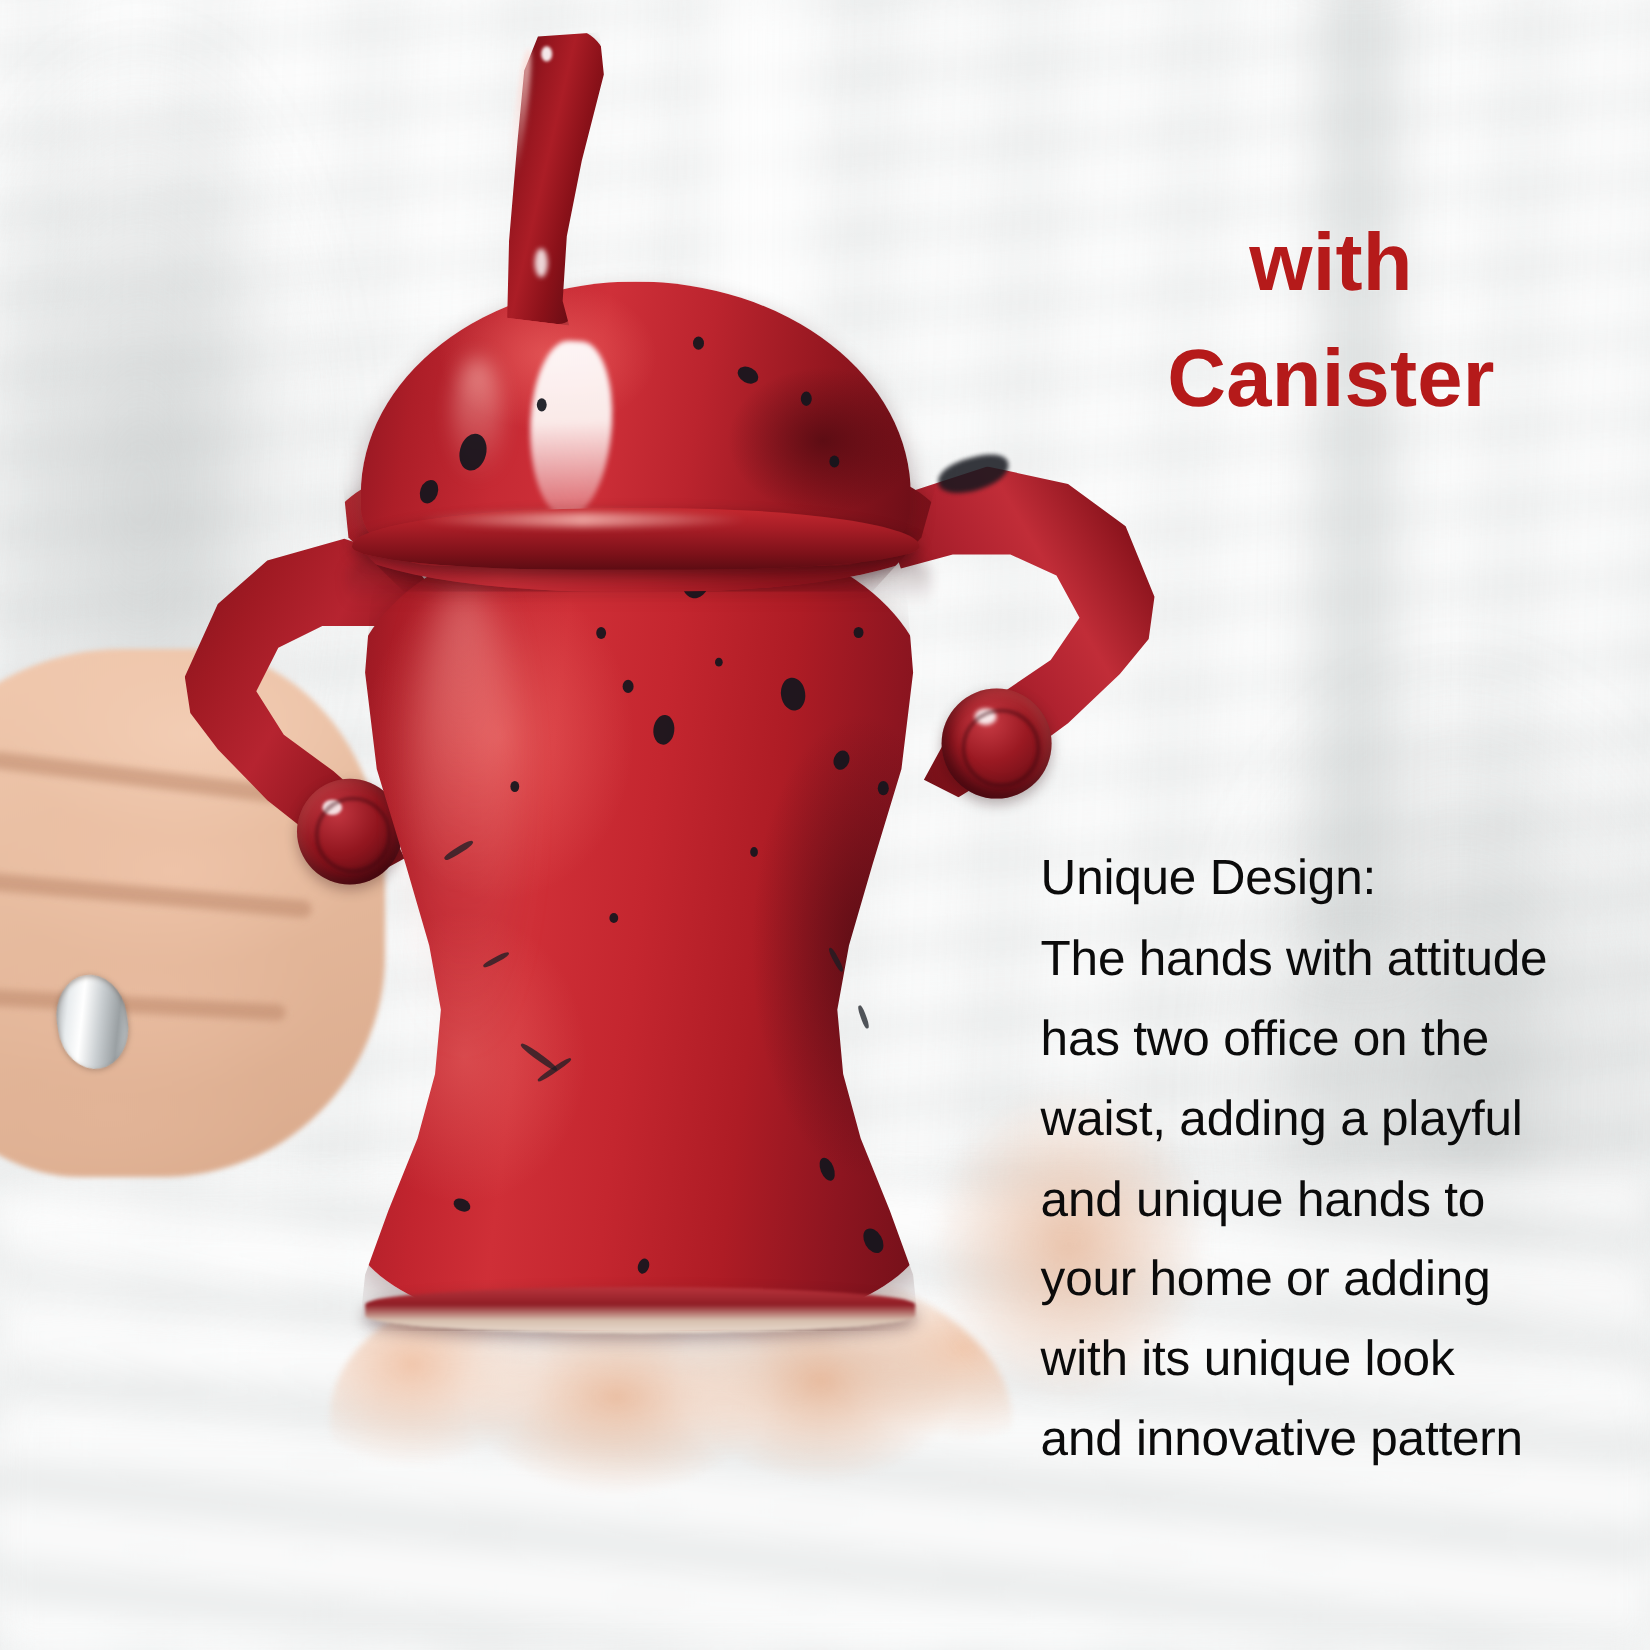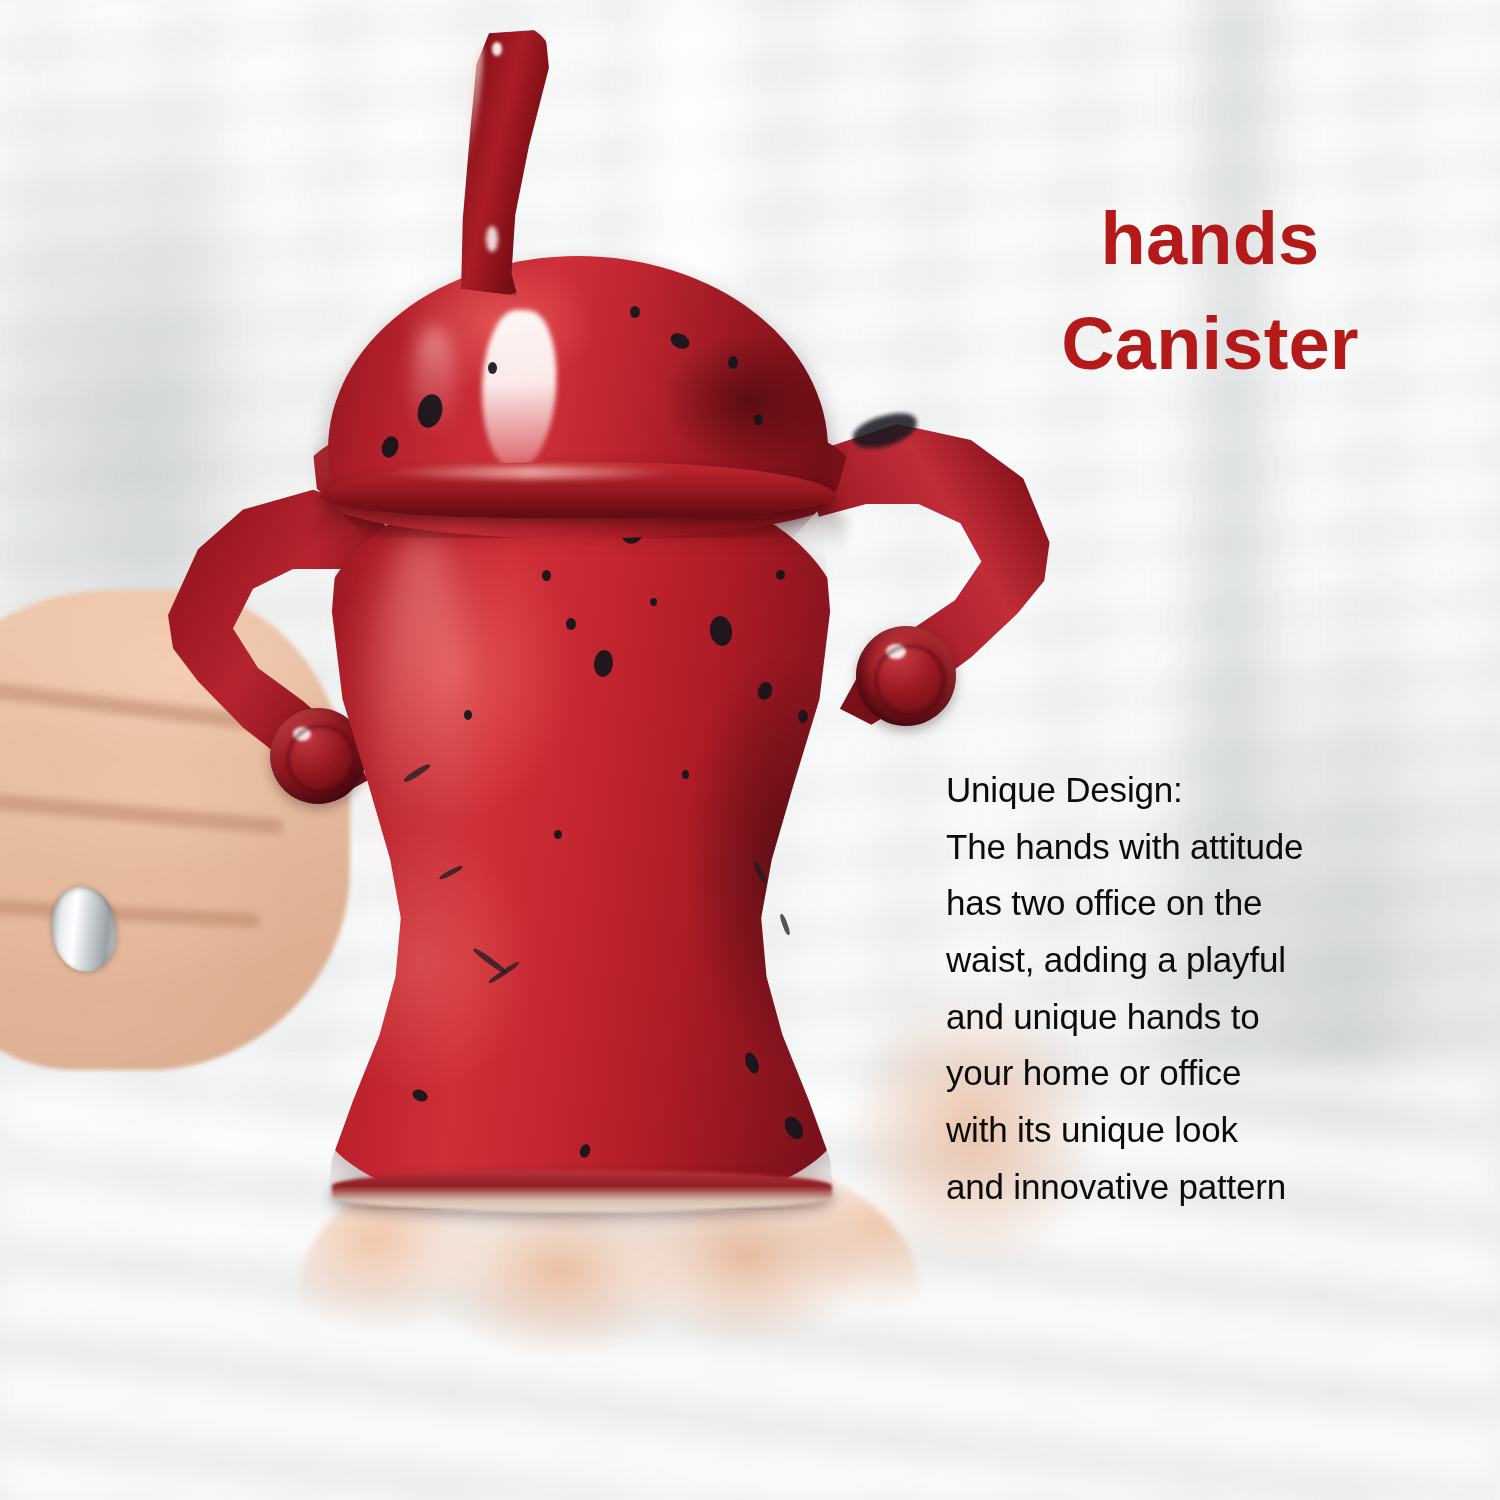--- a/index.html
+++ b/index.html
@@ -323,21 +323,21 @@
     text-align:center;
     font-size:74px;line-height:1.42;font-weight:700;
     letter-spacing:.2px;
     color:#b51a1a;
     text-shadow:0 0 2px rgba(255,255,255,.55);
   }
   #headline .hl{display:block;}
 
   #bodycopy{
     position:absolute;left:946px;top:762px;width:540px;
-    font-size:35px;line-height:1.62;font-weight:400;
+    font-size:45px;line-height:1.62;font-weight:400;
     color:#0b0b0b;
     letter-spacing:-.2px;
   }
   #bodycopy .ln{display:block;white-space:nowrap;}
 </style>
 </head>
 <body>
 
 <div id="stage">
 
@@ -420,28 +420,28 @@
     <div class="lid-flange"></div>
     <div class="lid-flange-hi"></div>
 
     <div class="finial"></div>
     <div class="finial-hi"></div>
     <div class="finial-dot"></div>
     <div class="finial-dot2"></div>
   </div>
 
   <div id="headline">
-    <span class="hl">hands</span>
+    <span class="hl">with</span>
     <span class="hl">Canister</span>
   </div>
 
   <div id="bodycopy">
     <span class="ln">Unique Design:</span>
     <span class="ln">The hands with attitude</span>
     <span class="ln">has two office on the</span>
     <span class="ln">waist, adding a playful</span>
     <span class="ln">and unique hands to</span>
-    <span class="ln">your home or office</span>
+    <span class="ln">your home or adding</span>
     <span class="ln">with its unique look</span>
     <span class="ln">and innovative pattern</span>
   </div>
 
 </div>
 
 </body></html>

